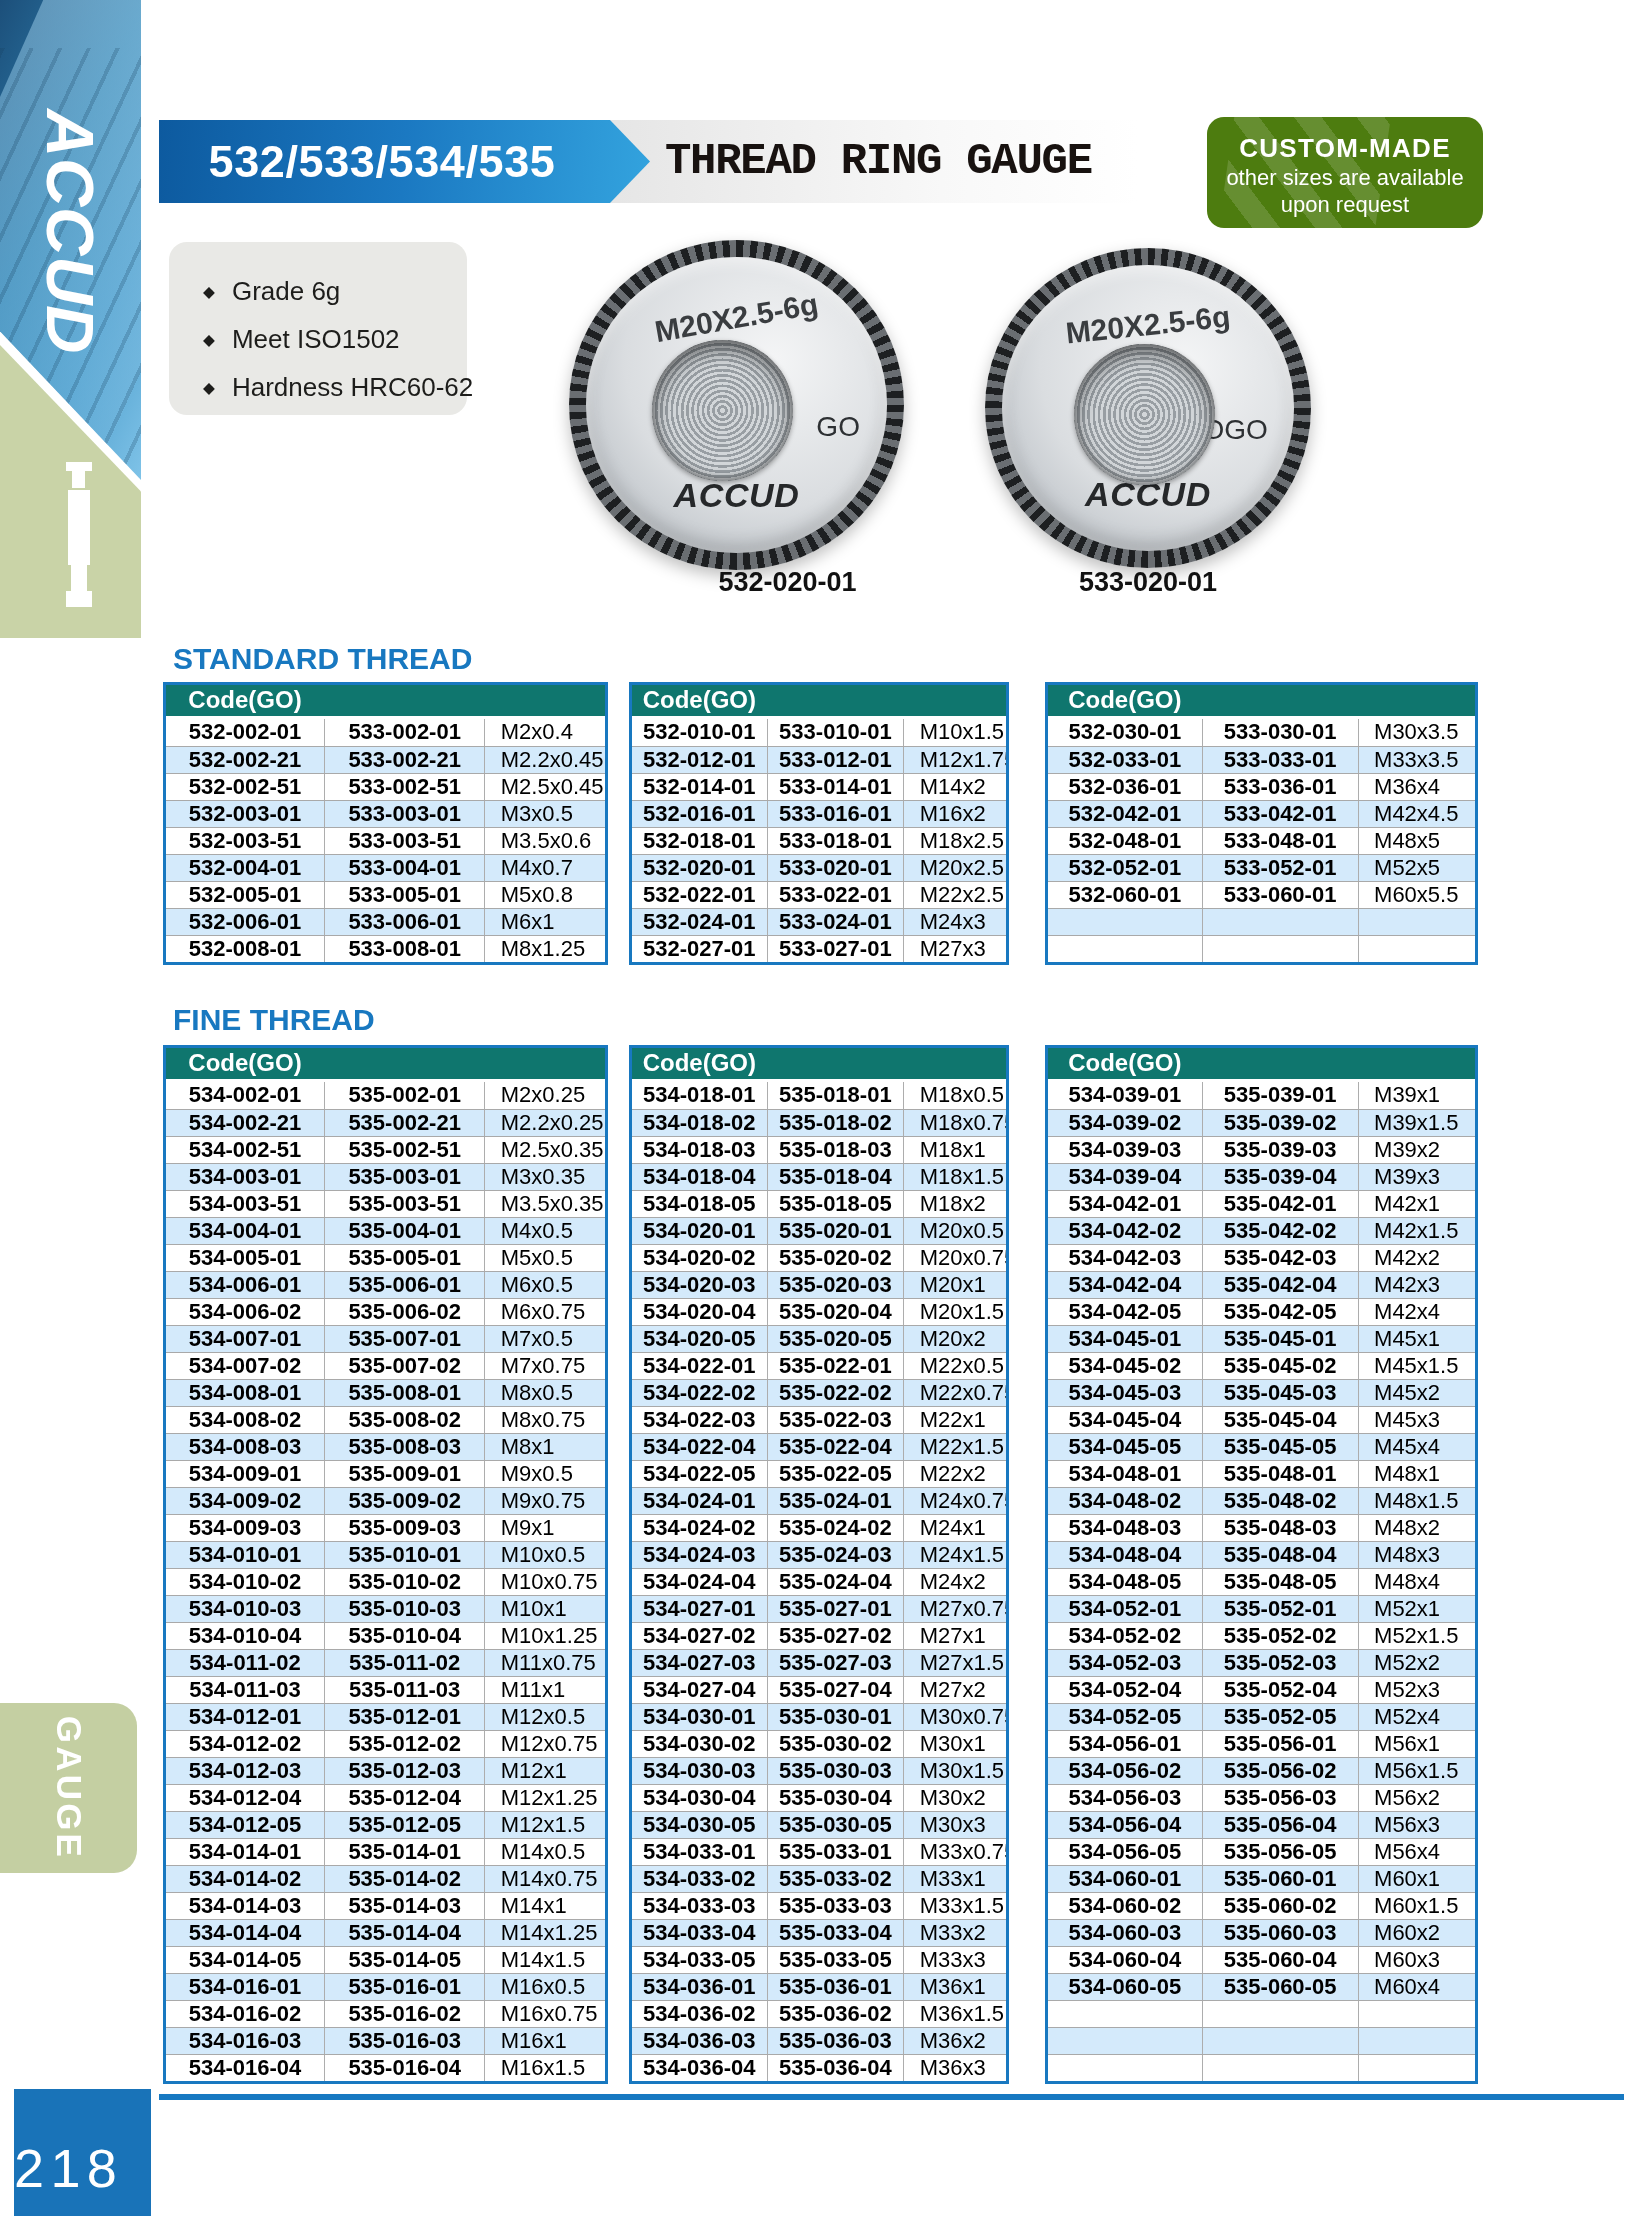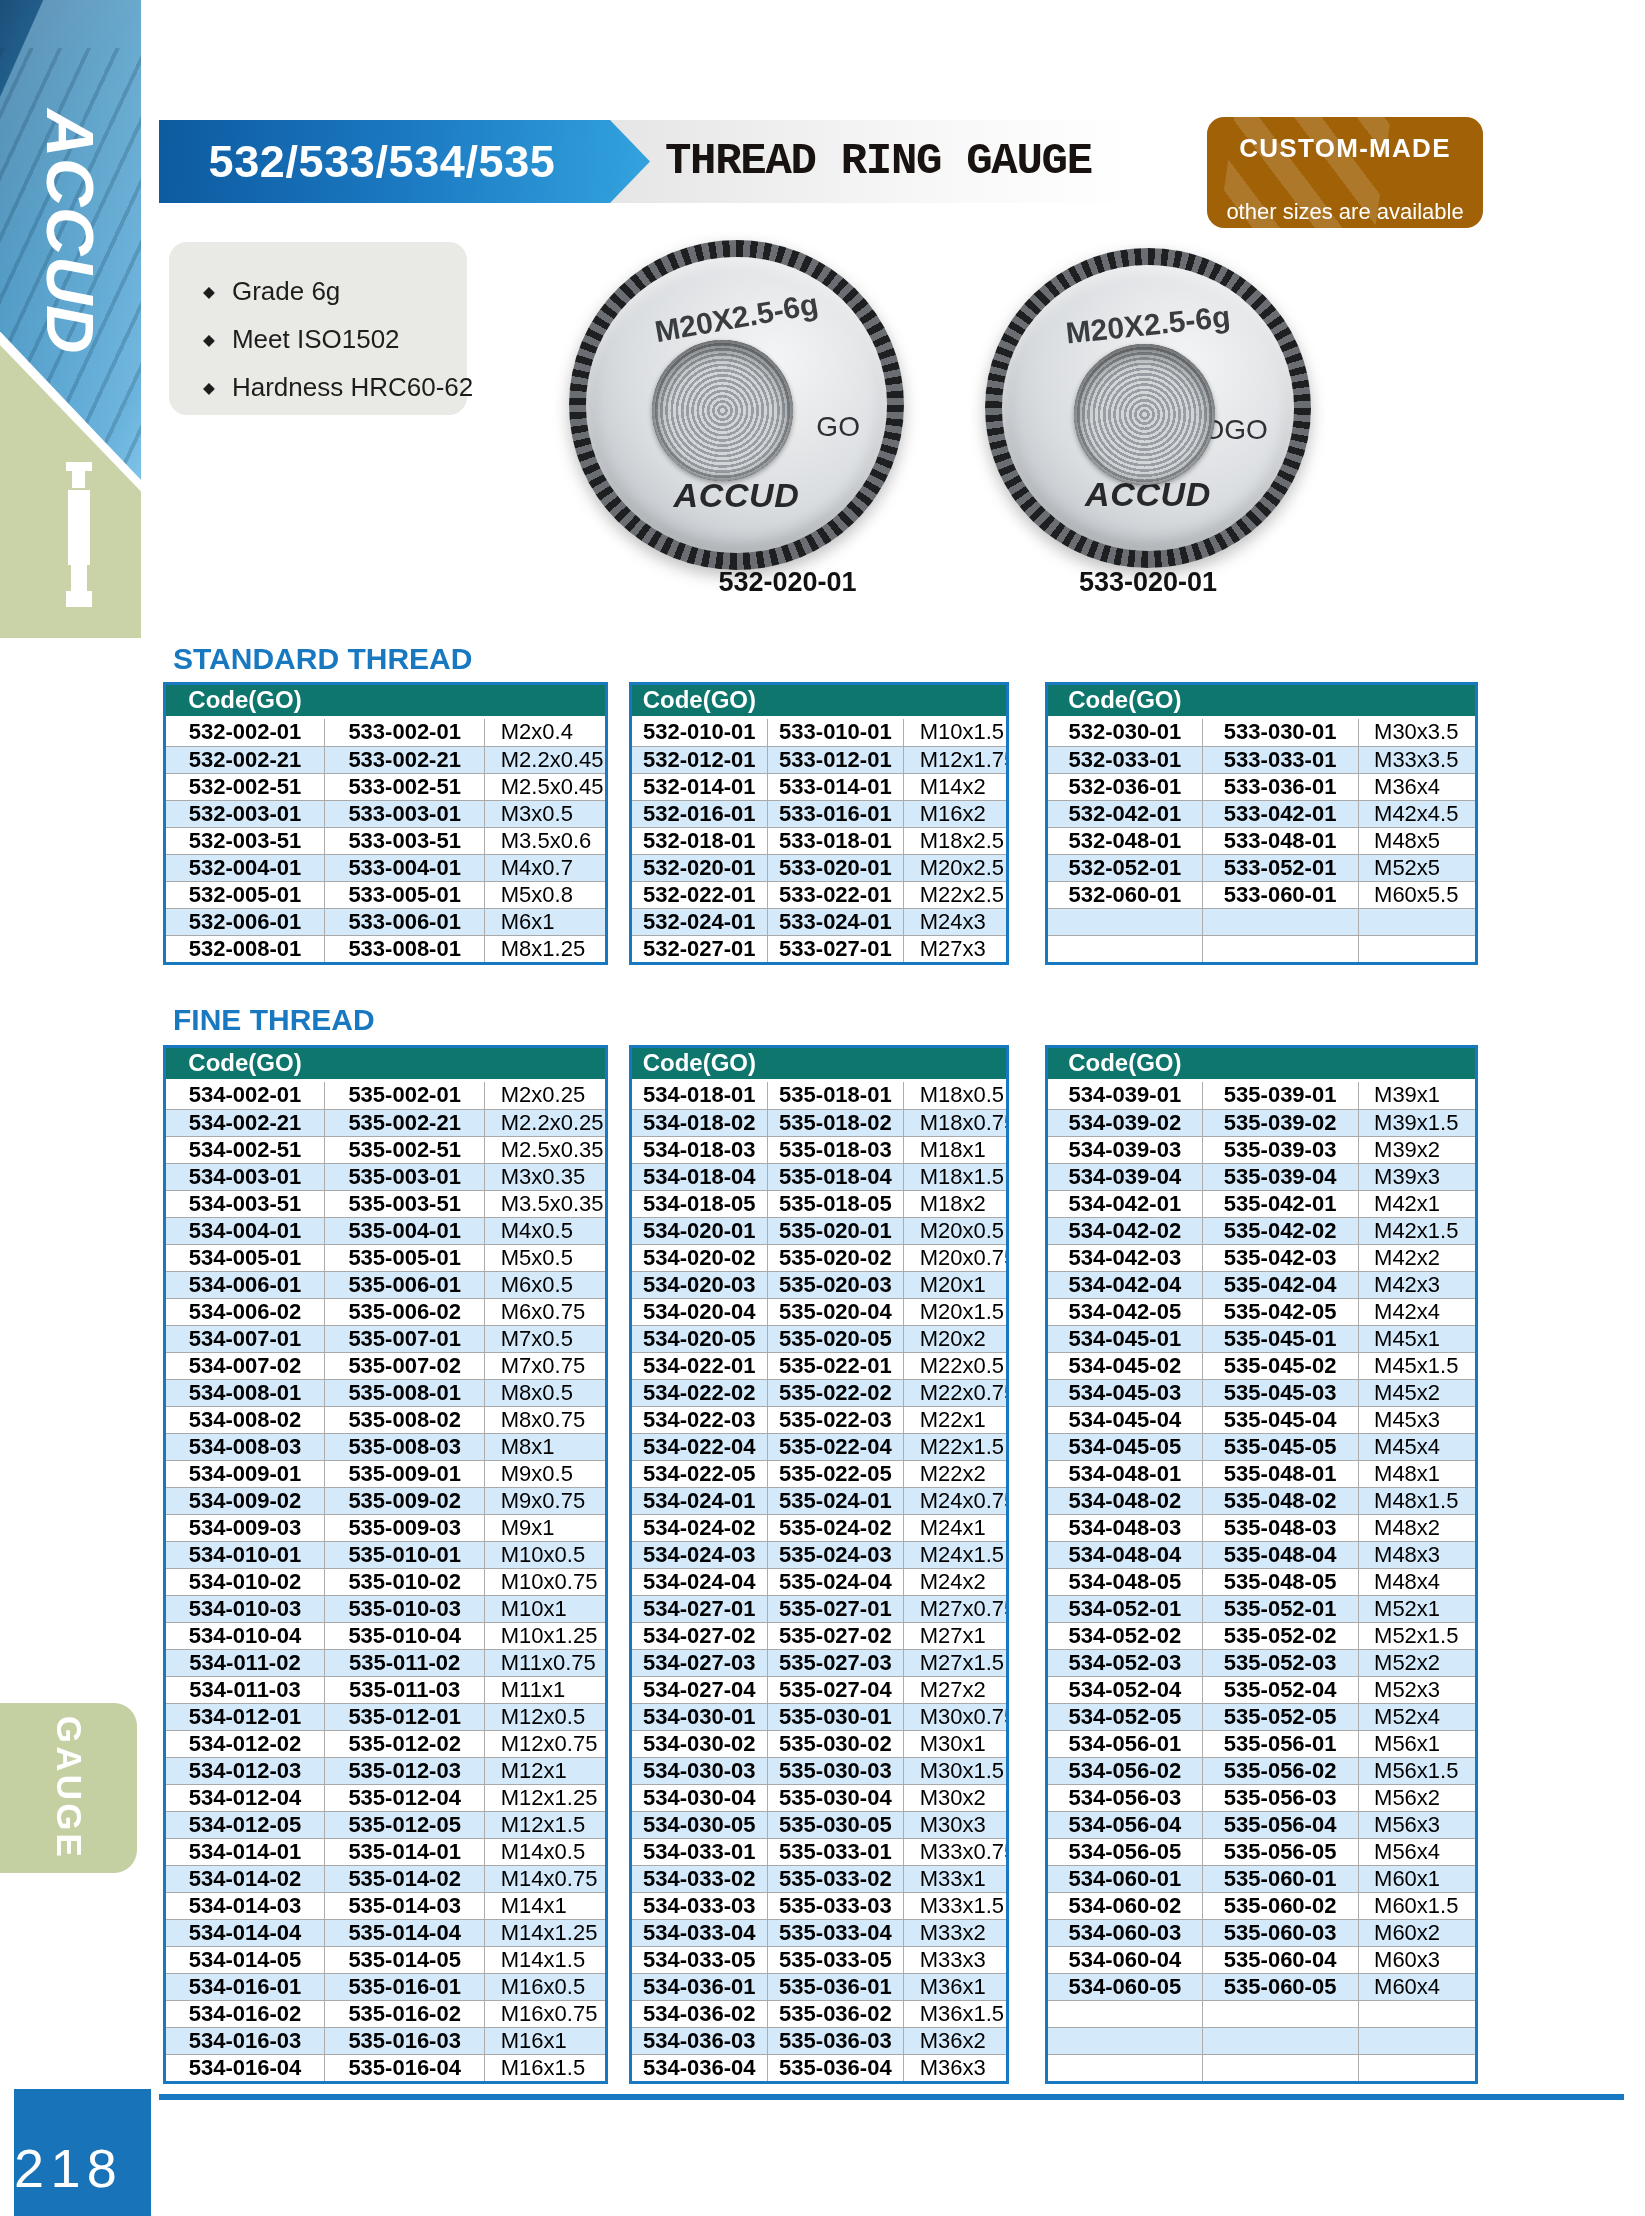--- a/index.html
+++ b/index.html
@@ -64,30 +64,30 @@
     clip-path:polygon(0 0,calc(100% - 40px) 0,100% 50%,calc(100% - 40px) 100%,0 100%);
     display:flex; align-items:center; justify-content:center; padding-right:45px;
   }
   .model-banner span { color:#fff; font-size:45px; font-weight:bold; letter-spacing:0.6px; }
   .page-title {
     position:absolute; left:665px; top:120px; height:83px; line-height:83px;
     font-size:44px; font-weight:bold; color:#181210; letter-spacing:-1.3px; white-space:nowrap;font-family:Liberation Mono, monospace;
   }
   .custom-box {
     position:absolute; left:1207px; top:117px; width:276px; height:111px;
-    background:#a16207; border-radius:17px; color:#fff; text-align:center;
+    background:#4d7c0f; border-radius:17px; color:#fff; text-align:center;
     padding-top:15.5px; overflow:hidden;
   }
   .custom-box::before {
     content:""; position:absolute; left:19.3px; top:-26px; width:155px; height:181px;
     background:repeating-linear-gradient(45deg, rgba(255,255,255,.14) 0 22px, transparent 22px 50px);
     transform:rotate(8deg);
   }
   .custom-title { position:relative; font-size:26px; font-weight:bold; letter-spacing:1.3px; }
-  .custom-line  { position:relative; font-size:22px; line-height:27px;margin-top:34px; }
+  .custom-line  { position:relative; font-size:22px; line-height:27px; }
 
   
   .features-box {
     position:absolute; left:169px; top:242px; width:298px; height:173px;
     background:#e9e9e6; border-radius:18px; padding:34px 0 0 34px;
   }
   .feature-item { font-size:26px; color:#1d1d1b; margin-bottom:17px; white-space:nowrap; }
   .feature-item .diamond { font-size:15.5px; margin-right:17px; vertical-align:2.6px; color:#1d1d1b; }
 
   

